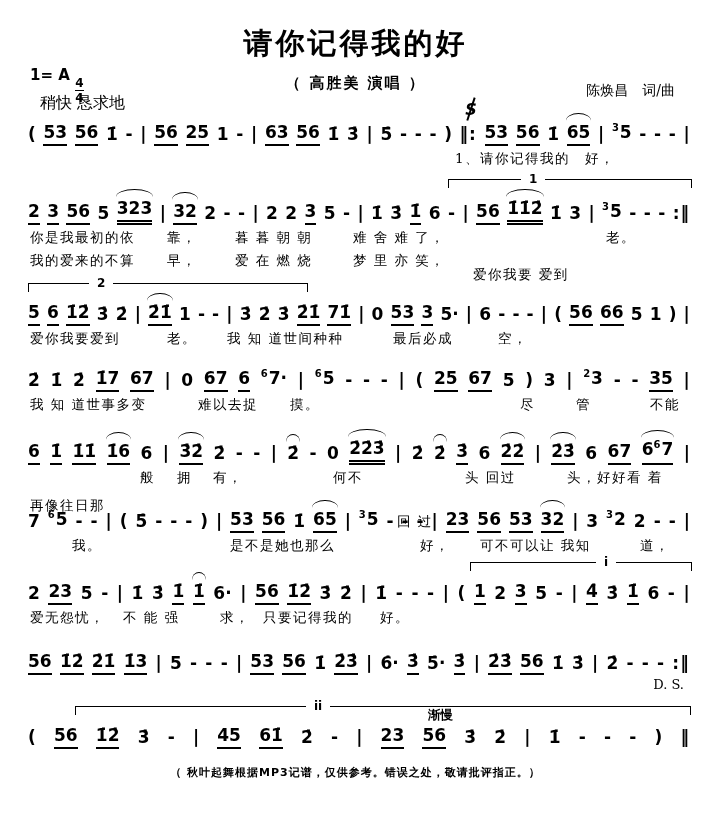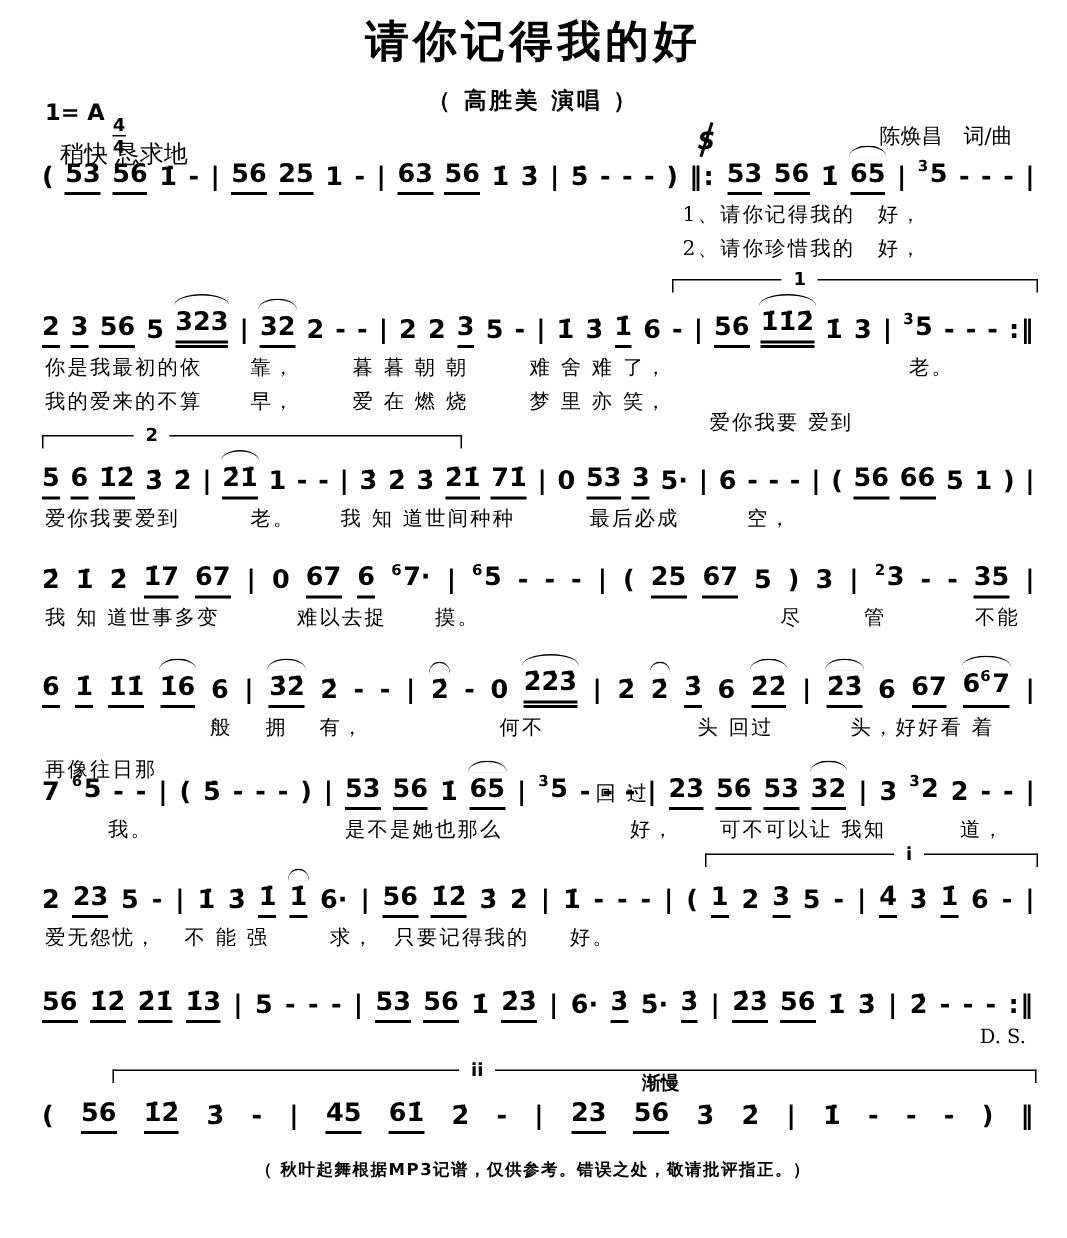--- a/index.html
+++ b/index.html
@@ -1,17 +1,17 @@
 <!DOCTYPE html>
 <html><head>
 <meta charset="utf-8">
 <style>
   html,body{margin:0;padding:0;background:#fff;}
   body{width:711px;height:825px;position:relative;font-family:"DejaVu Sans","Liberation Sans",sans-serif;color:#000;overflow:hidden;}
-  .title{text-align:center;font-size:29px;font-weight:bold;letter-spacing:3px;padding-top:8px;}
+  .title{text-align:center;font-size:29px;font-weight:bold;letter-spacing:3px;padding-top:24px;}
   .subtitle{text-align:center;font-size:15px;font-weight:bold;margin-top:10px;letter-spacing:2px;}
   .keysig{position:absolute;left:30px;top:66px;font-size:15px;font-weight:bold;}
   .frac{display:inline-flex;flex-direction:column;align-items:center;font-size:12px;line-height:1.0;vertical-align:-7px;margin-left:5px;font-weight:bold;}
   .fracline{width:9px;border-top:1.5px solid #000;margin:1px 0;}
   .tempo{position:absolute;left:40px;top:93px;font-size:16px;font-weight:normal;}
   .credit{position:absolute;right:36px;top:82px;font-size:14px;font-family:"DejaVu Serif","Liberation Serif",serif;}
   .music{margin:10px 10px 0 28px;width:662px;}
   .system{position:relative;}
   .notes{display:flex;justify-content:space-between;align-items:flex-end;width:100%;}
   .tok{position:relative;font-weight:bold;font-size:17px;line-height:23px;white-space:nowrap;}
@@ -79,23 +79,20 @@
         <span class="tok">|</span>
         <span class="tok"><span class="gn">3</span>5</span>
         <span class="tok">-</span>
         <span class="tok">-</span>
         <span class="tok">-</span>
         <span class="tok">|</span>
       </div>
       <div class="lyr">
         <span class="seg" style="left: 427px;">1、请你记得我的　好，</span>
       </div>
-      <div class="lyr">
-        <span class="seg" style="left: 427px;">2、请你珍惜我的　好，</span>
-      </div>
     </div>
     <div class="system" style="padding-top: 20px; margin-top: 8px;">
       <div class="bracket" style="left: 420px; width: 242px;">
         <span class="blabel" style="left: 72px; transform: none;">1</span>
       </div>
       <div class="notes">
         <span class="tok u1">2</span>
         <span class="tok u1">3</span>
         <span class="tok u1">56</span>
         <span class="tok">5</span>

